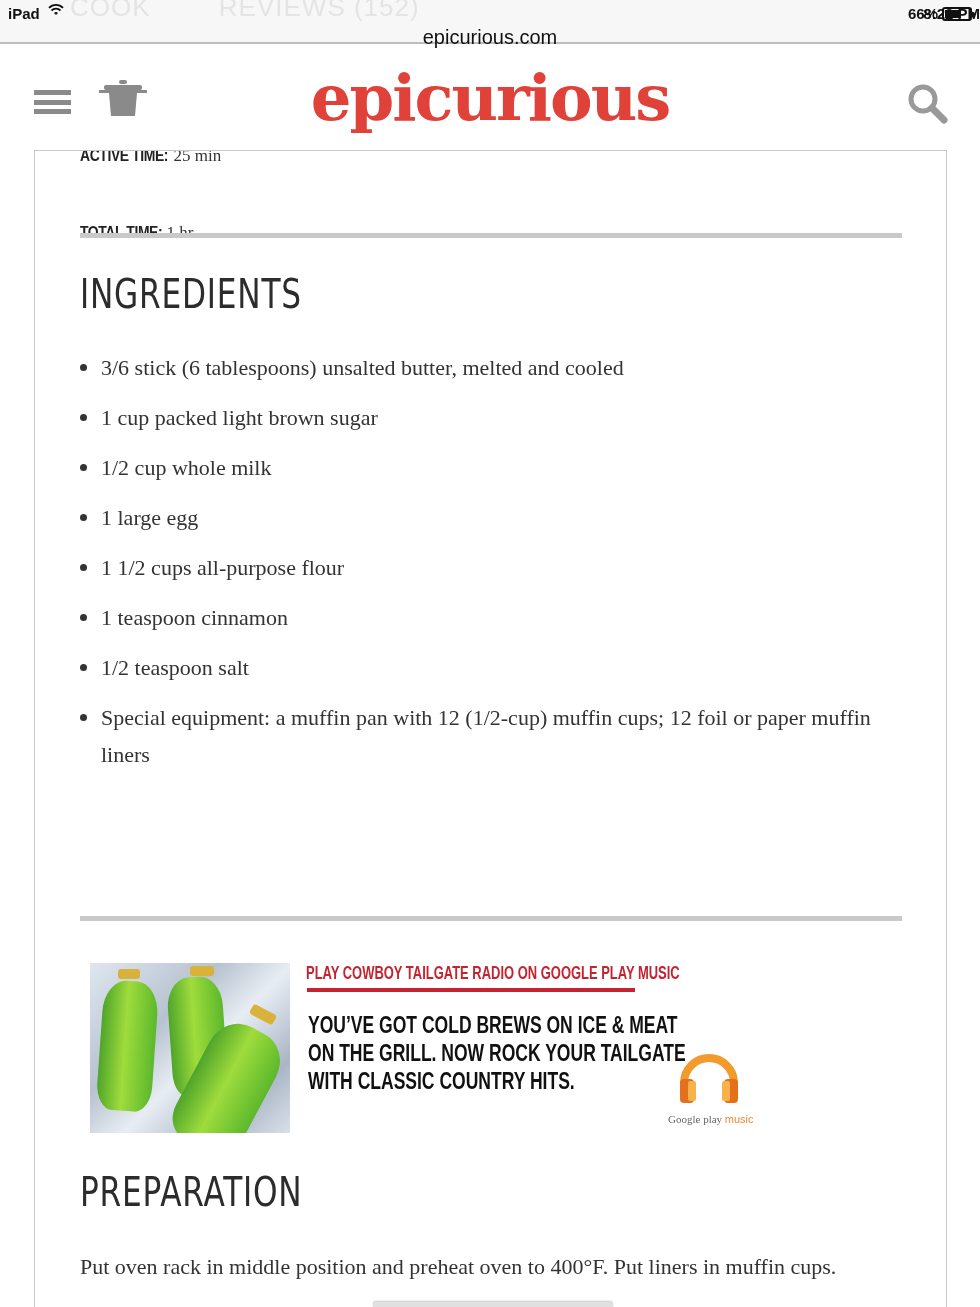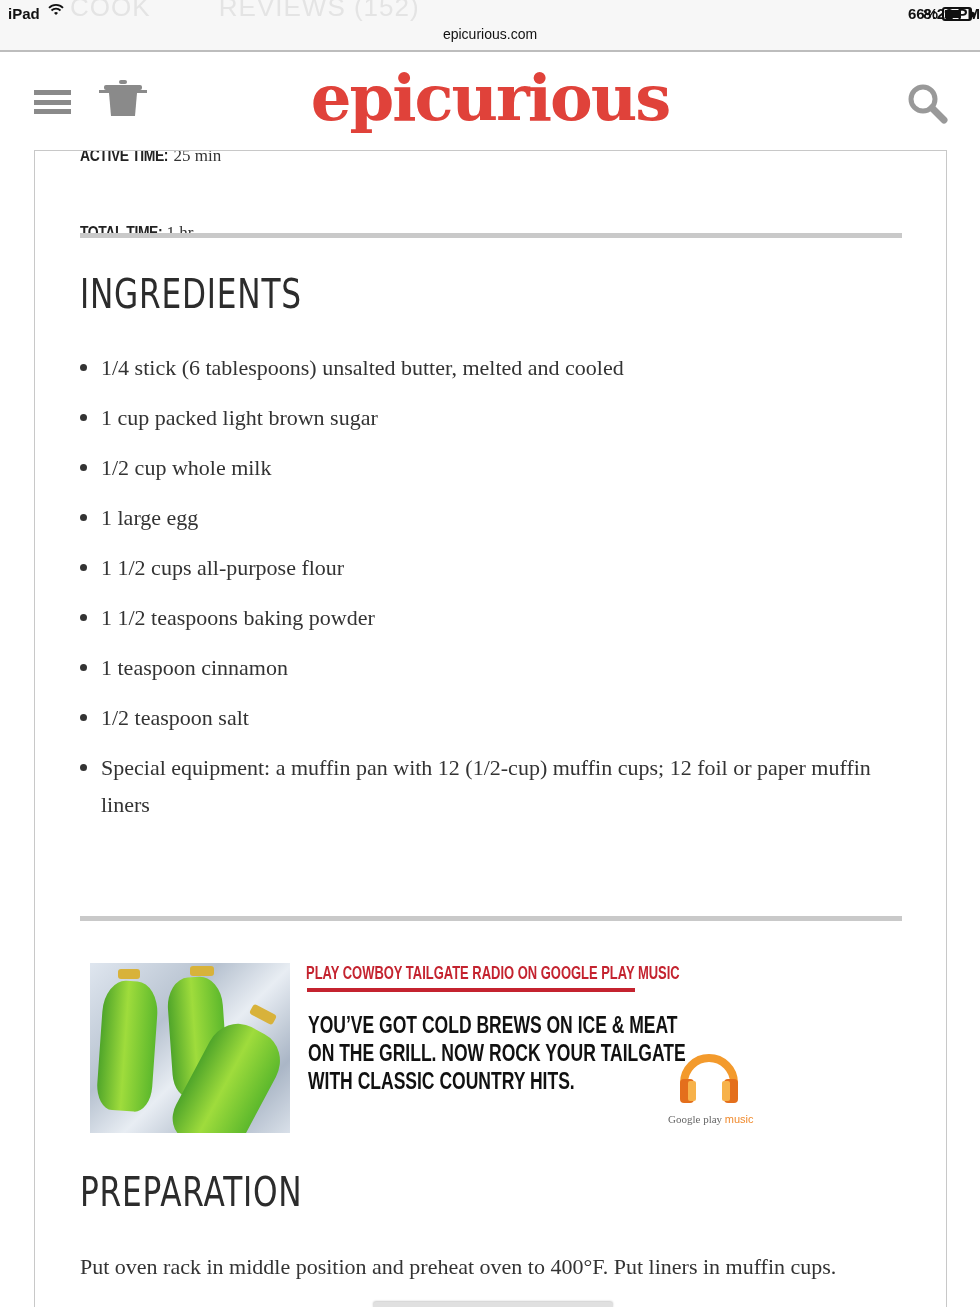--- a/index.html
+++ b/index.html
@@ -1,26 +1,26 @@
 <!DOCTYPE html>
 <html><head>
 <meta charset="utf-8">
 <style>
   * { box-sizing: border-box; margin: 0; padding: 0; }
   html, body { width: 980px; height: 1307px; overflow: hidden; background: #ffffff; }
   body { position: relative; font-family: "Liberation Serif", serif; color: #333; }
 
   
-  .status-bar { position: absolute; left: 0; top: 0; width: 980px; height: 52px; background: #f7f7f7; border-bottom: 2px solid #bdbdbd; }
+  .status-bar { position: absolute; left: 0; top: 0; width: 980px; height: 44px; background: #f7f7f7; border-bottom: 2px solid #bdbdbd; }
   .ghost-tabs { position: absolute; left: 70px; top: -8px; font-family: "Liberation Sans", sans-serif; font-size: 26px; color: #e4e4e4; letter-spacing: 1px; white-space: nowrap; }
   .ghost-tabs span { margin-right: 60px; }
   .sb-device { position: absolute; left: 8px; top: 5px; font-family: "Liberation Sans", sans-serif; font-size: 15px; font-weight: bold; color: #111; }
   .sb-wifi { position: absolute; left: 48px; top: 3px; font-size: 14px; color: #111; }
   .sb-time { position: absolute; left: 0; width: 980px; top: 5px; text-align: right; font-family: "Liberation Sans", sans-serif; font-size: 15px; font-weight: bold; color: #111; }
-  .sb-url { position: absolute; left: 0; width: 980px; top: 26px; text-align: center; font-family: "Liberation Sans", sans-serif; font-size: 14px; color: #111; }
+  .sb-url { position: absolute; left: 0; width: 980px; top: 26px; text-align: center; font-family: "Liberation Sans", sans-serif; font-size: 20px; color: #111; }
   .sb-battery { position: absolute; right: 8px; top: 5px; display: flex; align-items: center; gap: 4px; font-family: "Liberation Sans", sans-serif; font-size: 15px; font-weight: bold; color: #111; }
   .battery-icon { width: 30px; height: 14px; border: 2px solid #111; border-radius: 3px; position: relative; padding: 1px; }
   .battery-icon::after { content: ""; position: absolute; right: -5px; top: 3px; width: 3px; height: 5px; background: #111; border-radius: 0 2px 2px 0; }
   .battery-fill { height: 100%; background: #111; }
 
   
   .site-header { position: absolute; left: 0; top: 54px; width: 980px; height: 96px; background: #fff; }
   .menu-icon { position: absolute; left: 34px; top: 36px; width: 37px; height: 24px; display: flex; flex-direction: column; justify-content: space-between; cursor: pointer; }
   .menu-icon span { display: block; height: 5px; background: #8a8a8a; }
   .pot-icon { position: absolute; left: 98px; top: 24px; width: 50px; height: 40px; cursor: pointer; }
@@ -111,26 +111,25 @@
   <div class="meta meta-total">
     <span class="k">TOTAL TIME:</span>
     <span>1 hr</span>
   </div>
 
   <div class="rule" style="top:82px;"></div>
 
   <div class="h2" style="top:120px;">INGREDIENTS</div>
 
   <ul class="ingredients">
-    <li>1/4 stick (6 tablespoons) unsalted butter, melted and cooled</li>
+    <li>3/6 stick (6 tablespoons) unsalted butter, melted and cooled</li>
     <li>1 cup packed light brown sugar</li>
     <li>1/2 cup whole milk</li>
     <li>1 large egg</li>
     <li>1 1/2 cups all-purpose flour</li>
-    <li>1 1/2 teaspoons baking powder</li>
     <li>1 teaspoon cinnamon</li>
     <li>1/2 teaspoon salt</li>
     <li>Special equipment: a muffin pan with 12 (1/2-cup) muffin cups; 12 foil or paper muffin liners</li>
   </ul>
 
   <div class="rule" style="top:765px;"></div>
 
   <div class="ad">
     <div class="ad-photo">
       <div class="bottle" style="left:10px; top:18px; width:55px; height:130px; transform:rotate(4deg);"></div>

